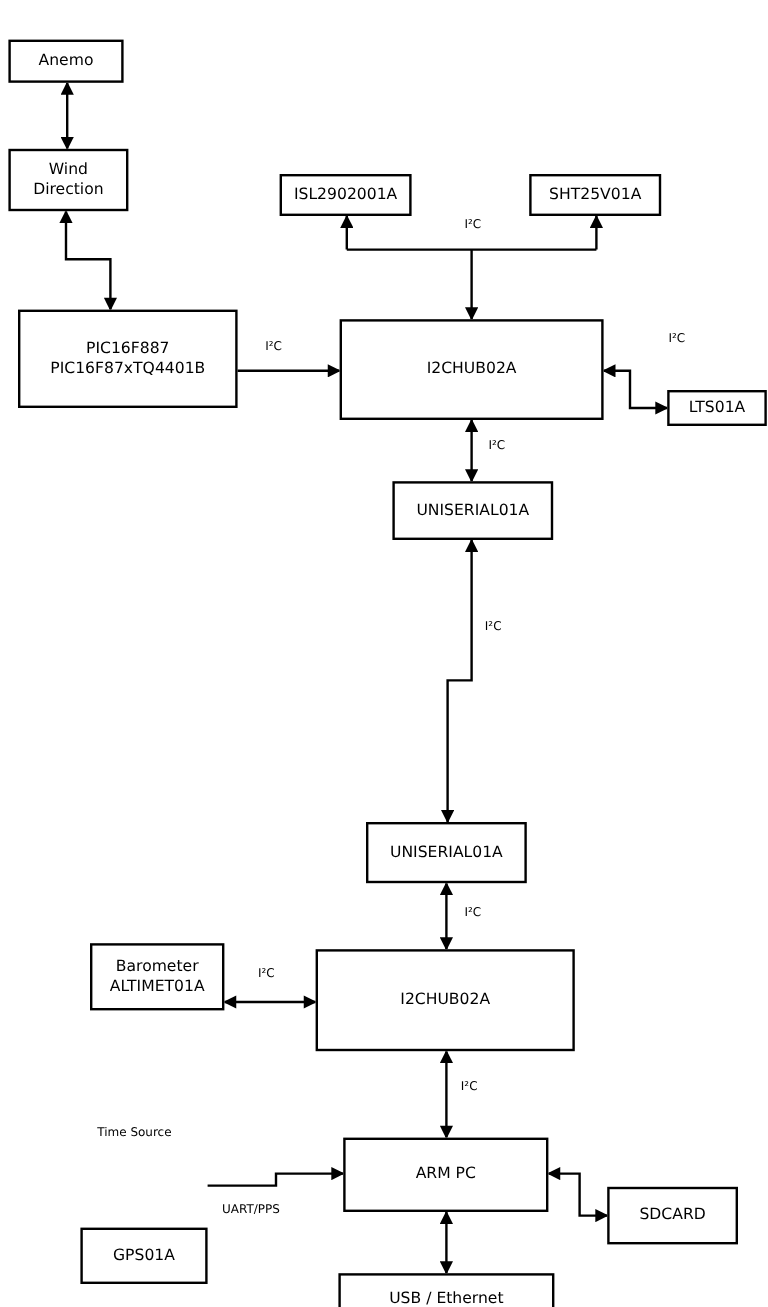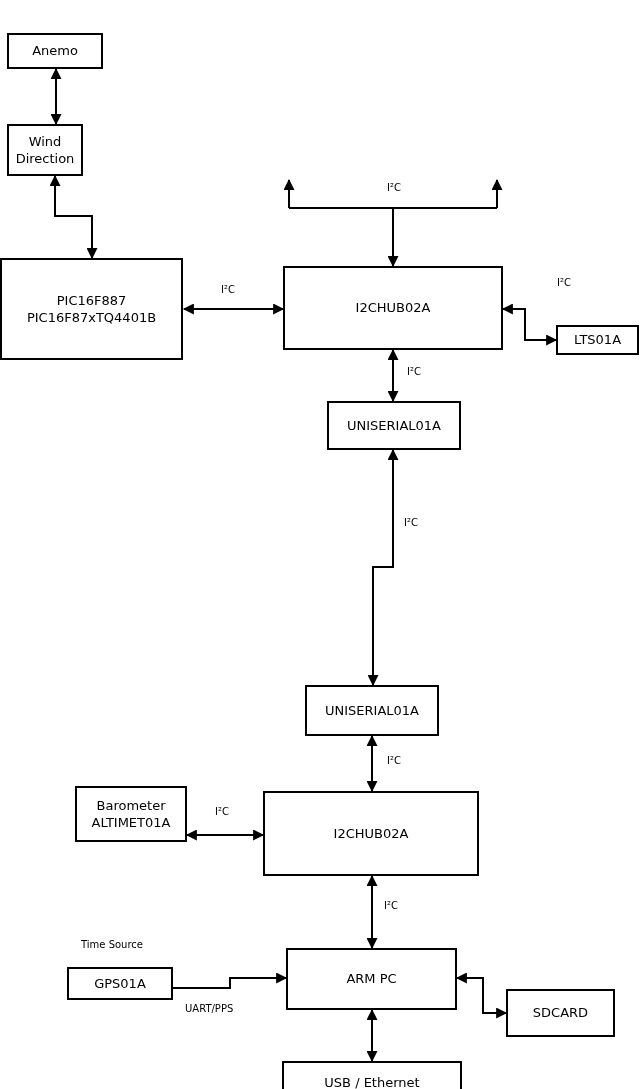--- a/index.html
+++ b/index.html
@@ -76,32 +76,34 @@
     <path class="connector" d="M 393 420 L 393 537 L 373 537 L 373 655" marker-start="url(#arrow)" marker-end="url(#arrow)"></path>
     <path class="connector" d="M 372 706 L 372 761" marker-start="url(#arrow)" marker-end="url(#arrow)"></path>
     <path class="connector" d="M 187 805 L 263 805" marker-start="url(#arrow)" marker-end="url(#arrow)"></path>
     <path class="connector" d="M 372 846 L 372 918" marker-start="url(#arrow)" marker-end="url(#arrow)"></path>
     <path class="connector" d="M 173 958 L 230 958 L 230 948 L 286 948" marker-end="url(#arrow)"></path>
     <path class="connector" d="M 457 948 L 483 948 L 483 983 L 506 983" marker-start="url(#arrow)" marker-end="url(#arrow)"></path>
     <path class="connector" d="M 372 980 L 372 1031" marker-start="url(#arrow)" marker-end="url(#arrow)"></path>
   </svg>
 
   <div class="box" style="left:7px;top:3px;width:96px;height:36px">Anemo</div>
-  <div class="box" style="left:7px;top:94px;width:76px;height:52px">Wind
+  <div class="box" style="left:7px;top:94px;width:100px;height:52px">Wind
 Direction</div>
-  <div class="box" style="left:0;top:228px;width:183px;height:102px">PIC16F887
+  <div class="box" style="left:15px;top:228px;width:183px;height:82px">PIC16F887
 PIC16F87xTQ4401B</div>
+  <div class="box" style="left:233px;top:115px;width:110px;height:35px">ISL2902001A</div>
+  <div class="box" style="left:441px;top:115px;width:110px;height:35px">SHT25V01A</div>
   <div class="box" style="left:283px;top:236px;width:220px;height:84px">I2CHUB02A</div>
   <div class="box" style="left:556px;top:295px;width:83px;height:30px">LTS01A</div>
   <div class="box" style="left:327px;top:371px;width:134px;height:49px">UNISERIAL01A</div>
   <div class="box" style="left:305px;top:655px;width:134px;height:51px">UNISERIAL01A</div>
   <div class="box" style="left:263px;top:761px;width:216px;height:85px">I2CHUB02A</div>
   <div class="box" style="left:75px;top:756px;width:112px;height:56px">Barometer
 ALTIMET01A</div>
-  <div class="box" style="left:67px;top:937px;width:106px;height:33px">GPS01A</div>
+  <div class="box" style="left:67px;top:993px;width:106px;height:47px">GPS01A</div>
   <div class="box" style="left:506px;top:959px;width:109px;height:48px">SDCARD</div>
   <div class="box" style="left:286px;top:918px;width:171px;height:62px">ARM PC</div>
   <div class="box" style="left:282px;top:1031px;width:180px;height:44px">USB / Ethernet</div>
 
   <div class="float-label" style="left:387px;top:152px">I²C</div>
   <div class="float-label" style="left:221px;top:254px">I²C</div>
   <div class="float-label" style="left:557px;top:247px">I²C</div>
   <div class="float-label" style="left:407px;top:336px">I²C</div>
   <div class="float-label" style="left:404px;top:487px">I²C</div>
   <div class="float-label" style="left:387px;top:725px">I²C</div>

